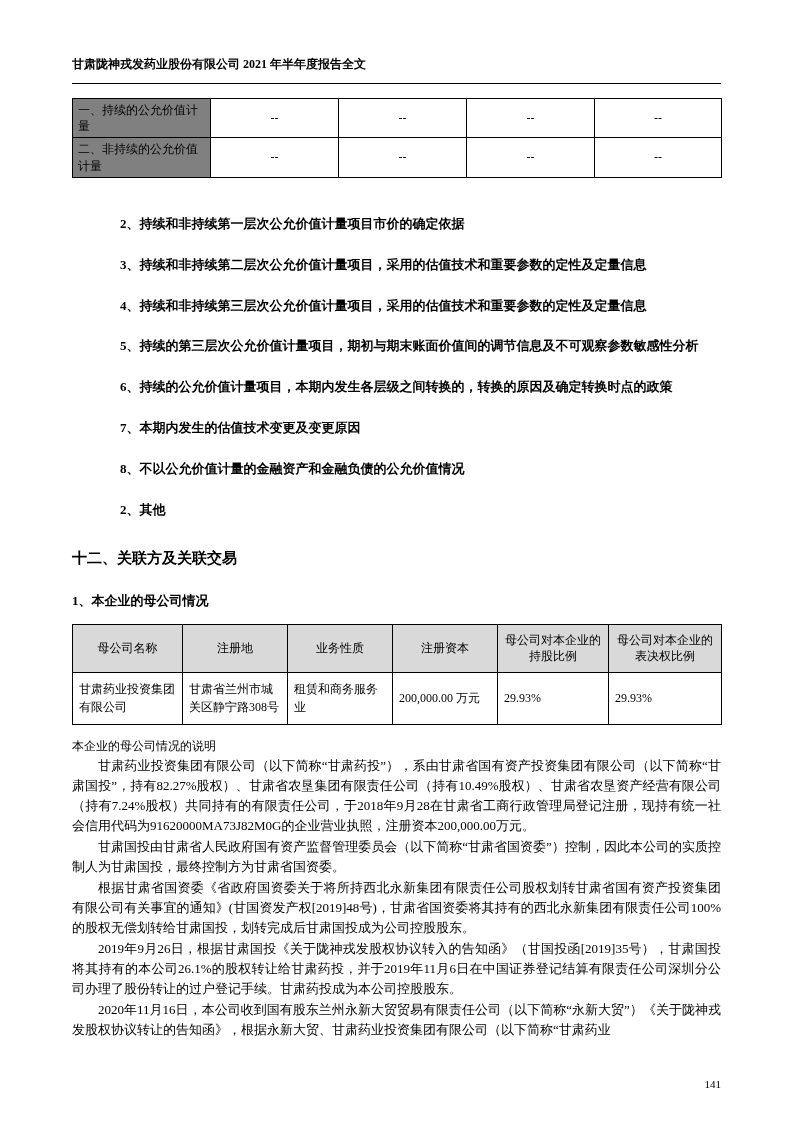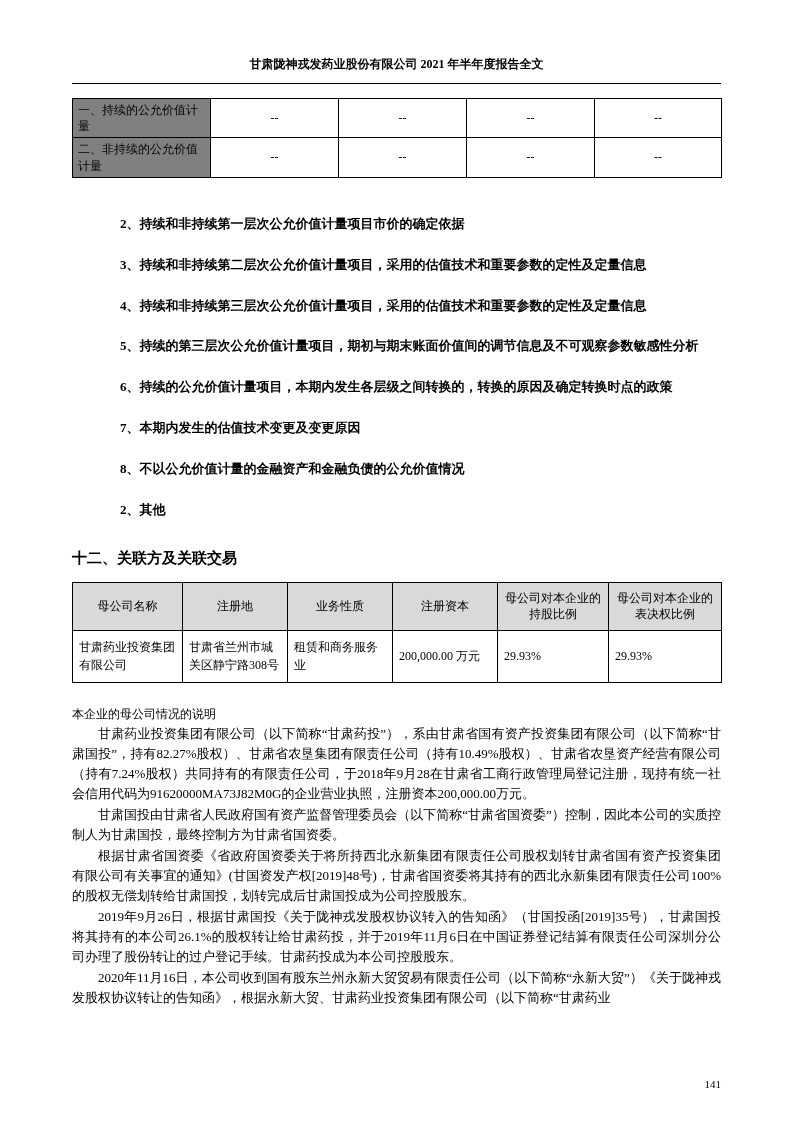--- a/index.html
+++ b/index.html
@@ -10,21 +10,21 @@
     position: relative;
     width: 793px;
     height: 1122px;
     margin: 0 auto;
     background: #fff;
     padding: 56px 72px 0 72px;
     overflow: hidden;
   }
 
   .doc-header {
-    text-align: center;
+    text-align: left;
     font-size: 12px;
     font-weight: bold;
     padding-bottom: 10px;
     border-bottom: 1px solid #000;
   }
 
   table { border-collapse: collapse; width: 100%; table-layout: fixed; }
   td, th { border: 1px solid #000; font-size: 12px; }
 
   .fv-table { margin-top: 14px; padding-left: 12px; }
@@ -65,21 +65,21 @@
   }
   .pc-table td {
     padding: 6px 6px;
     height: 52px;
     vertical-align: middle;
     text-align: left;
     line-height: 1.5;
   }
   .pc-table td.num-cell { text-align: left; }
 
-  .note-label { font-size: 12px; margin-top: 23px; }
+  .note-label { font-size: 12px; margin-top: 13px; }
 
   .para {
     font-size: 13px;
     line-height: 20px;
     text-indent: 2em;
     text-align: justify;
     margin-top: 1px;
   }
 
   .page-number {
@@ -130,20 +130,21 @@
     <p class="list-item">4、持续和非持续第三层次公允价值计量项目，采用的估值技术和重要参数的定性及定量信息</p>
     <p class="list-item">5、持续的第三层次公允价值计量项目，期初与期末账面价值间的调节信息及不可观察参数敏感性分析</p>
     <p class="list-item">6、持续的公允价值计量项目，本期内发生各层级之间转换的，转换的原因及确定转换时点的政策</p>
     <p class="list-item">7、本期内发生的估值技术变更及变更原因</p>
     <p class="list-item">8、不以公允价值计量的金融资产和金融负债的公允价值情况</p>
     <p class="list-item">2、其他</p>
   </div>
 
   <h2 class="section-title">十二、关联方及关联交易</h2>
 
+  <h3 class="subsection-title">1、本企业的母公司情况</h3>
 
   <table class="pc-table">
     <colgroup>
       <col style="width:110px">
         <col style="width:105px">
         <col style="width:105px">
         <col style="width:105px">
         <col style="width:111px">
         <col style="width:113px">
     </colgroup>

